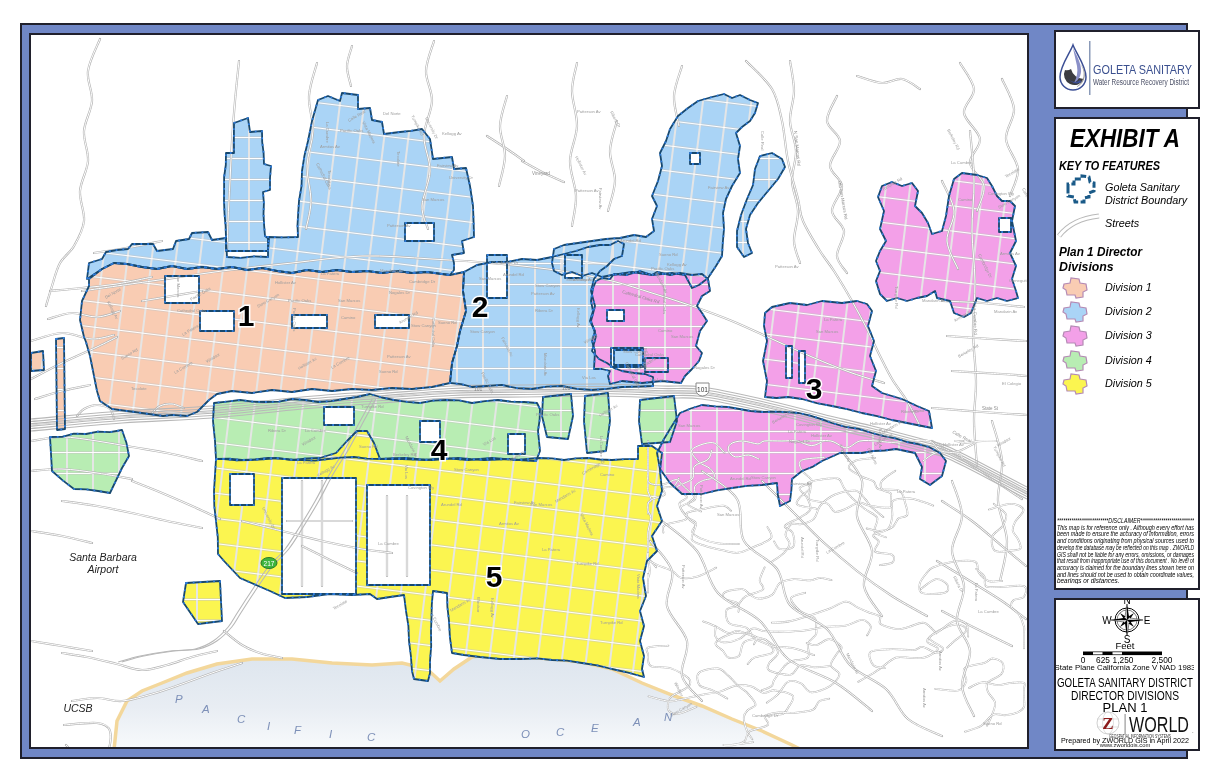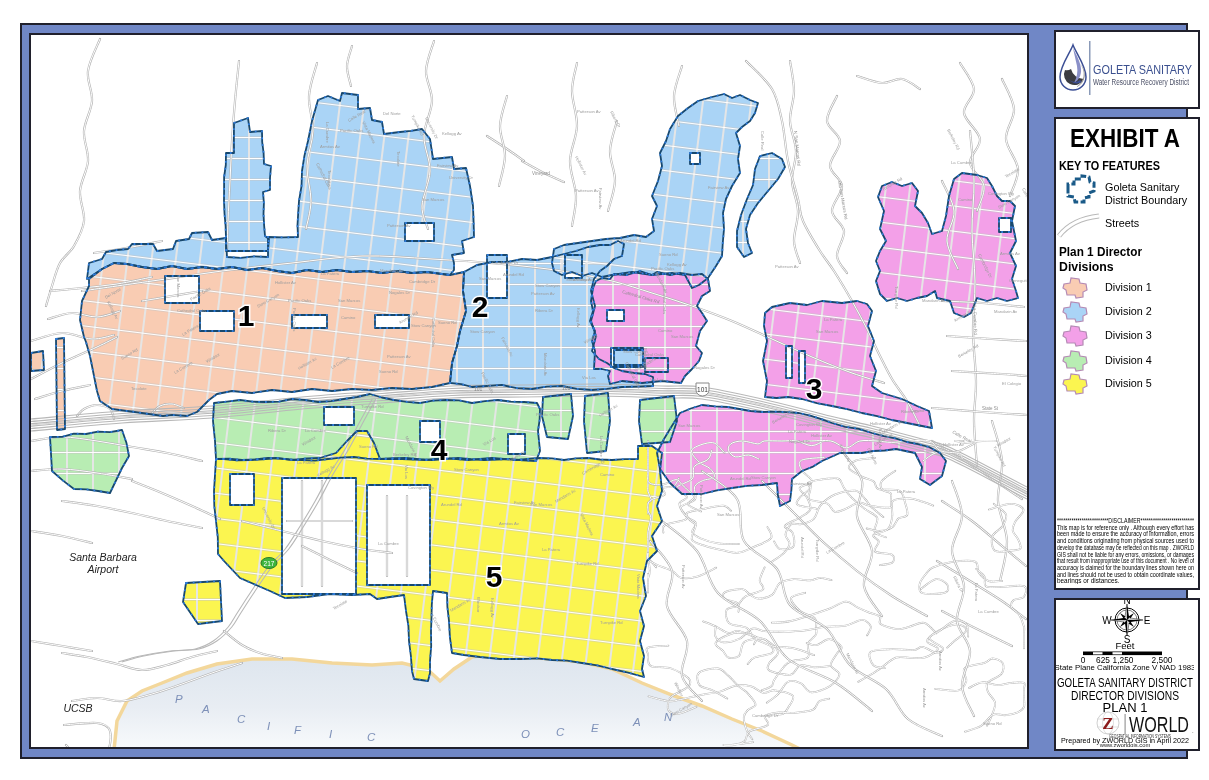--- a/index.html
+++ b/index.html
@@ -2,21 +2,21 @@
 <html><head>
 <meta charset="utf-8">
 <style>
 html,body{margin:0;padding:0;}
 body{width:1209px;height:780px;background:#fff;font-family:"Liberation Sans",sans-serif;position:relative;overflow:hidden;}
 .frame{position:absolute;left:20px;top:23px;width:1164px;height:732px;background:#7087c6;border:2px solid #20202c;}
 .box{position:absolute;background:#fff;border:2px solid #20202c;}
 .mapbox{left:7px;top:8px;width:996px;height:712px;overflow:hidden;}
 .sb{left:1032px;width:142px;}
 .sblogo{top:5px;height:75px;}
-.sblegend{top:92px;height:469px;}
+.sblegend{top:92px;height:469px;font-style:italic;}
 .sbbot{top:573px;height:149px;}
 </style>
 </head>
 <body>
 
 <div class="frame">
 
 <div class="box mapbox">
 <svg width="996" height="712" viewBox="29 34 996 712">
 <rect x="29" y="34" width="996" height="712" fill="#ffffff"></rect>

